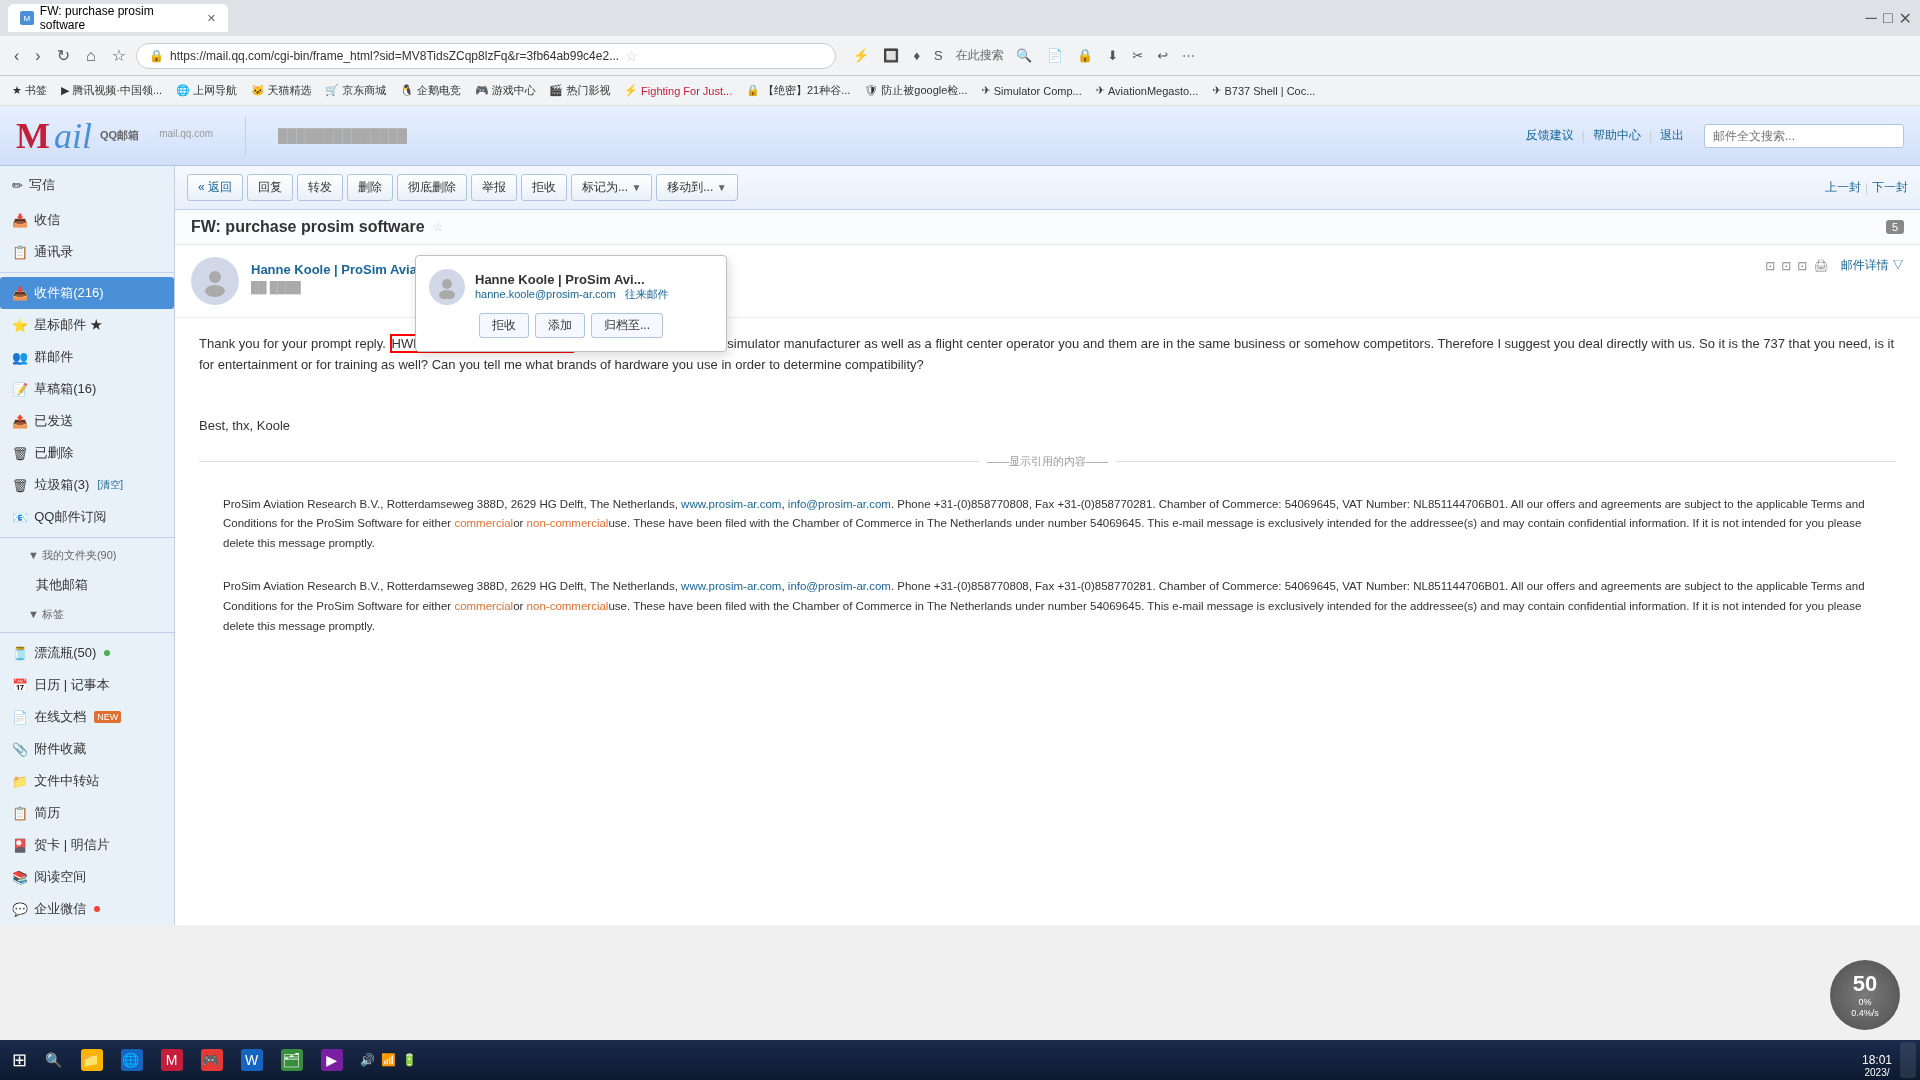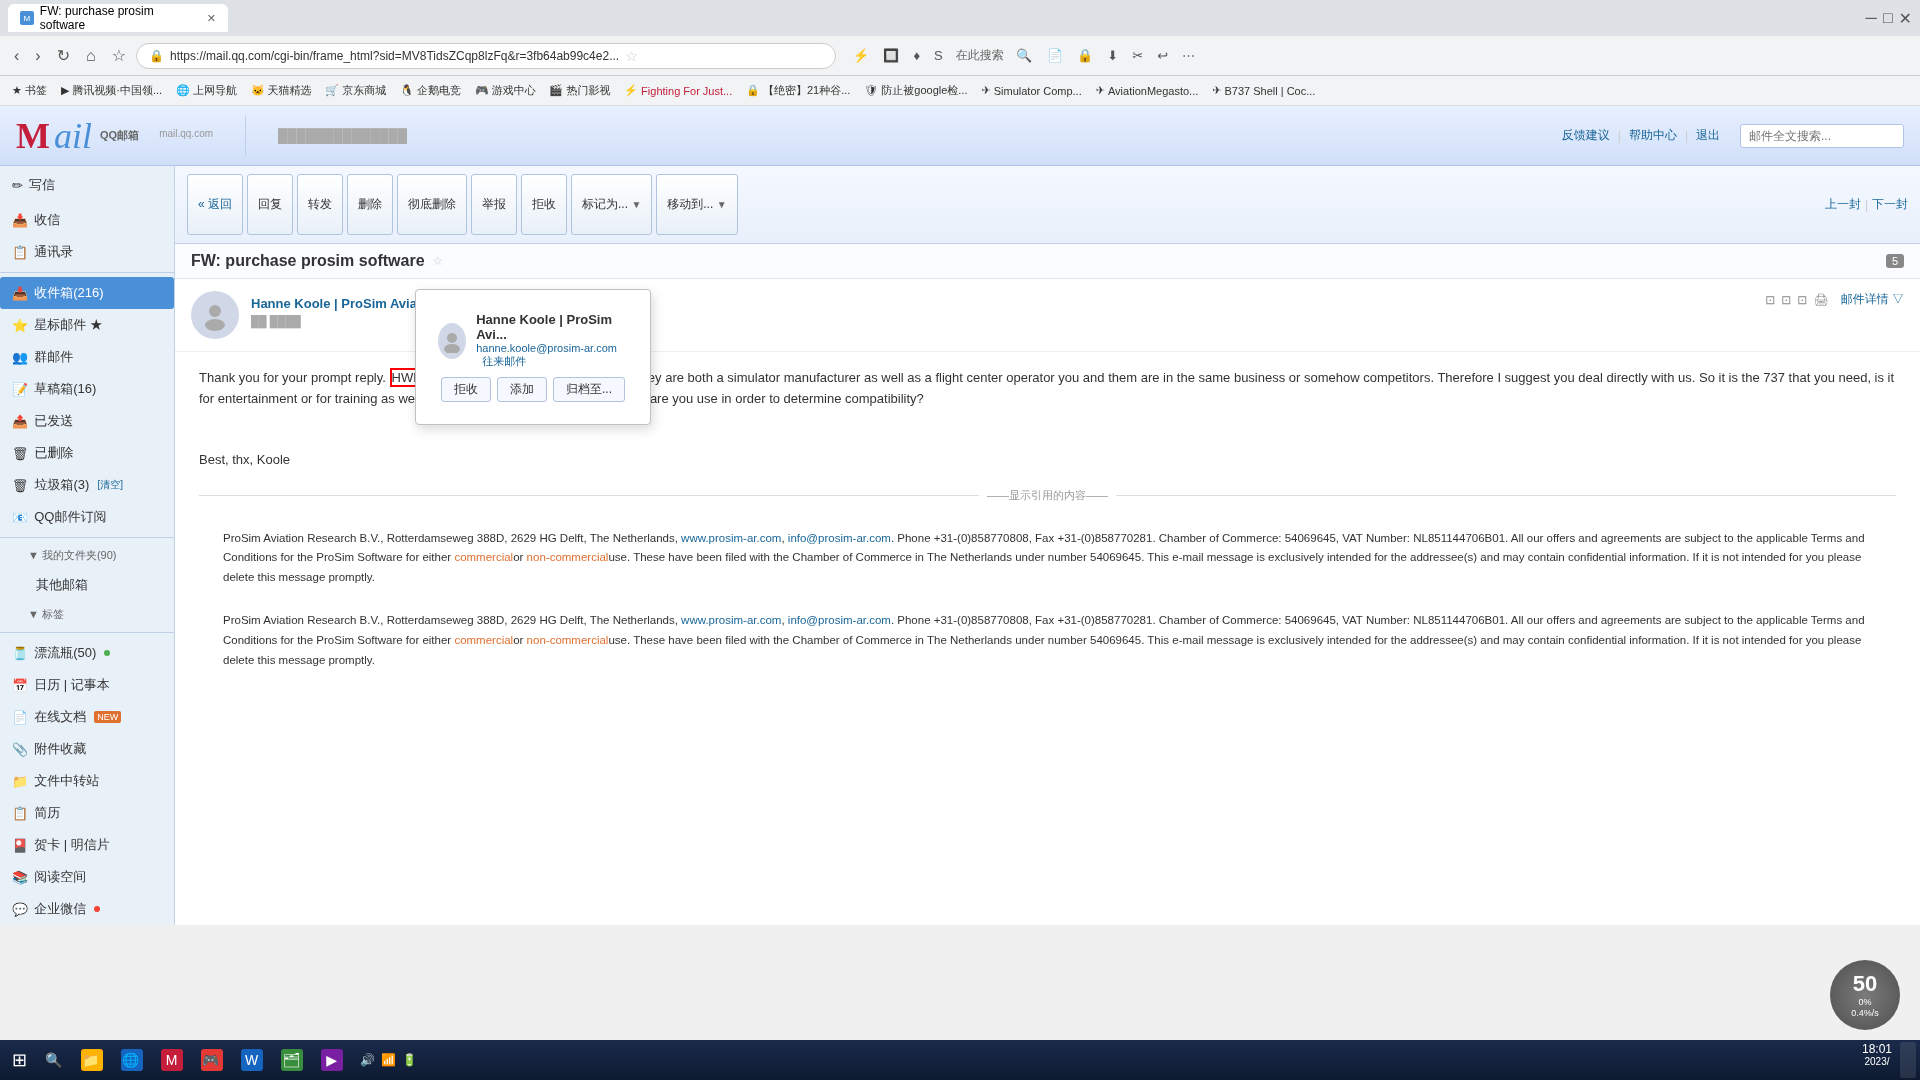--- a/index.html
+++ b/index.html
@@ -155,21 +155,21 @@
       border-bottom: 1px solid #c0d0e8;
       padding: 8px 12px;
       display: flex;
       align-items: center;
       gap: 4px;
     }
     .toolbar-btn {
       background: linear-gradient(180deg, #fff 0%, #e8f0f8 100%);
       border: 1px solid #b0c4e0;
       border-radius: 3px;
-      padding: 21px 10px;
+      padding: 4px 10px;
       font-size: 12px;
       cursor: pointer;
       color: #333;
     }
     .toolbar-btn.back { color: #1a6699; }
     .toolbar-btn-arrow { font-size: 10px; color: #666; }
     .toolbar-right { margin-left: auto; display: flex; align-items: center; gap: 4px; color: #666; font-size: 12px; }
 
     
     .email-subject-bar {
@@ -216,22 +216,22 @@
 
     
     .hover-card {
       position: absolute;
       left: 240px;
       top: 10px;
       background: white;
       border: 1px solid #c0c0c0;
       border-radius: 4px;
       box-shadow: 2px 4px 12px rgba(0,0,0,0.15);
-      width: 236px;
-      padding: 22px;
+      width: 312px;
+      padding: 13px;
       z-index: 100;
     }
     .hover-card-header { display: flex; align-items: center; gap: 10px; margin-bottom: 8px; }
     .hover-avatar { width: 36px; height: 36px; background: #d0d8e8; border-radius: 50%; display: flex; align-items: center; justify-content: center; color: #888; font-size: 16px; }
     .hover-email-link { color: #1a6699; }
     .hover-actions { display: flex; gap: 6px; margin-top: 8px; justify-content: center; }
     .hover-action-btn { border: 1px solid #b0c4e0; background: #f5f8ff; border-radius: 3px; padding: 3px 12px; font-size: 12px; cursor: pointer; color: #333; }
 
     
     .email-text-content {
@@ -286,21 +286,21 @@
     }
     .start-btn {
       background: none;
       border: none;
       cursor: pointer;
       padding: 4px 8px;
       color: white;
       font-size: 18px;
     }
     .taskbar-icon { width: 22px; height: 22px; border-radius: 3px; display: flex; align-items: center; justify-content: center; font-size: 14px; }
-    .taskbar-right { margin-left: auto; display: flex; align-items: flex-start; gap: 8px; color: white; font-size: 12px; }
+    .taskbar-right { margin-left: auto; display: flex; align-items: flex-end; gap: 8px; color: white; font-size: 12px; }
     .taskbar-time { color: white; font-size: 12px; text-align: center; }
     .system-tray { display: flex; align-items: center; gap: 6px; color: white; font-size: 11px; padding: 0 8px; }
 
     
     .floating-widget {
       position: fixed;
       bottom: 50px;
       right: 20px;
       width: 70px;
       height: 70px;
@@ -436,21 +436,21 @@
   <div class="mail-user-info">
     <span style="color:#aaa; font-size:13px;">██████████████</span>
   </div>
   <div class="mail-header-links" style="margin-left:auto; align-items:center; display:flex; gap:8px;">
     <a style="color:#1a6699; text-decoration:none; font-size:12px;">反馈建议</a>
     <span style="color:#ccc;">|</span>
     <a style="color:#1a6699; text-decoration:none; font-size:12px;">帮助中心</a>
     <span style="color:#ccc;">|</span>
     <a style="color:#1a6699; text-decoration:none; font-size:12px;">退出</a>
     <div class="mail-search" style="margin-left:12px;">
-      <input type="text" style="border: 1px solid rgb(176, 196, 232); border-radius: 3px; padding: 4px 8px; font-size: 12px; width: 164px; color: rgb(153, 153, 153);" placeholder="邮件全文搜索...">
+      <input type="text" style="border: 1px solid rgb(176, 196, 232); border-radius: 3px; padding: 4px 8px; font-size: 12px; width: 200px; color: rgb(153, 153, 153);" placeholder="邮件全文搜索...">
     </div>
   </div>
 </div>
 
 <div class="main-layout">
 
   <div class="sidebar">
     <div class="sidebar-compose">
       <span>✏</span>
       <span>写信</span>

